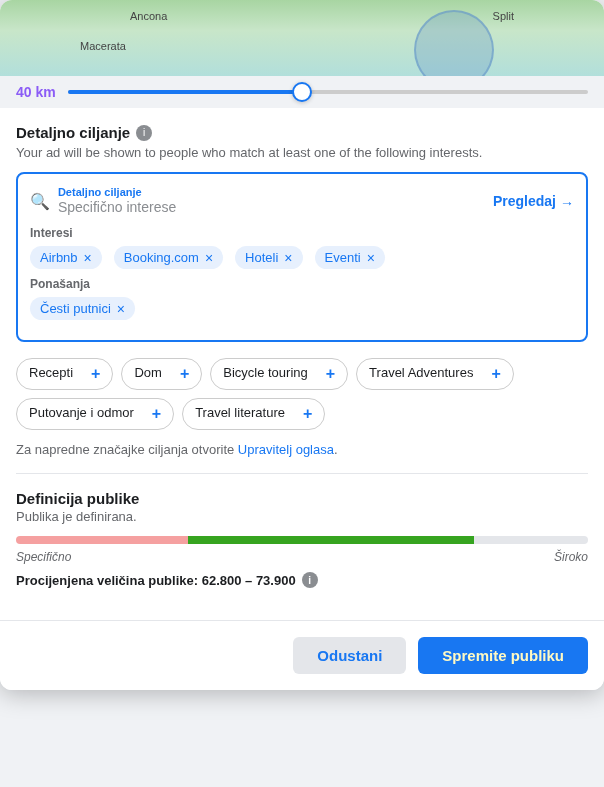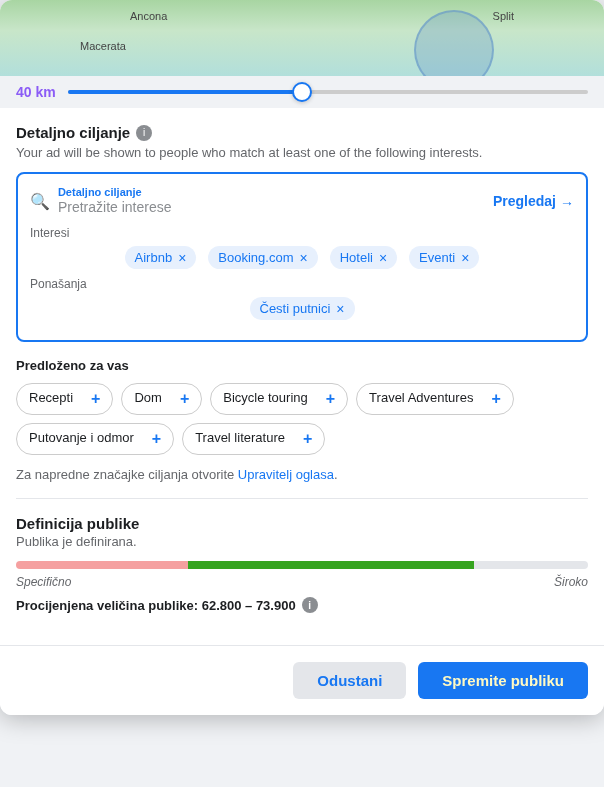--- a/index.html
+++ b/index.html
@@ -181,28 +181,27 @@
       cursor: pointer;
       display: flex;
       align-items: flex-end;
       gap: 4px;
       white-space: nowrap;
     }
     .chip-group-label {
       font-size: 12px;
       color: #65676b;
       margin-bottom: 6px;
-      font-weight: 400;
+      font-weight: 700;
     }
     .chips-row {
       display: flex;
       flex-wrap: wrap;
       gap: 12px;
       margin-bottom: 8px;
-      justify-content: center;
     }
     .chip {
       display: inline-flex;
       align-items: center;
       gap: 6px;
       padding: 4px 10px;
       border-radius: 20px;
       font-size: 13px;
       font-weight: 500;
     }
@@ -371,21 +370,21 @@
       <span class="section-title">Detaljno ciljanje</span>
       <div class="info-icon">i</div>
     </div>
     <p class="section-desc">Your ad will be shown to people who match at least one of the following interests.</p>
 
     <div class="targeting-box">
       <div class="search-row">
         <div class="search-icon-wrap">🔍</div>
         <div class="search-input-wrap">
           <span class="search-label">Detaljno ciljanje</span>
-          <span class="search-placeholder">Pretražite interese</span>
+          <span class="search-placeholder">Specifično interese</span>
         </div>
         <button class="browse-btn">
           <span>Pregledaj</span>
           <span>→</span>
         </button>
       </div>
 
       <div>
         <div class="chip-group-label">Interesi</div>
         <div class="chips-row">
@@ -412,21 +411,20 @@
         <div class="chip-group-label">Ponašanja</div>
         <div class="chips-row">
           <div class="chip chip-behavior">
             <span>Česti putnici</span>
             <span class="chip-remove">×</span>
           </div>
         </div>
       </div>
     </div>
 
-    <div class="suggested-title">Predloženo za vas</div>
     <div class="suggested-chips">
       <div class="suggested-chip">
         <span>Recepti</span>
         <span class="suggested-chip-plus">+</span>
       </div>
       <div class="suggested-chip">
         <span>Dom</span>
         <span class="suggested-chip-plus">+</span>
       </div>
       <div class="suggested-chip">

